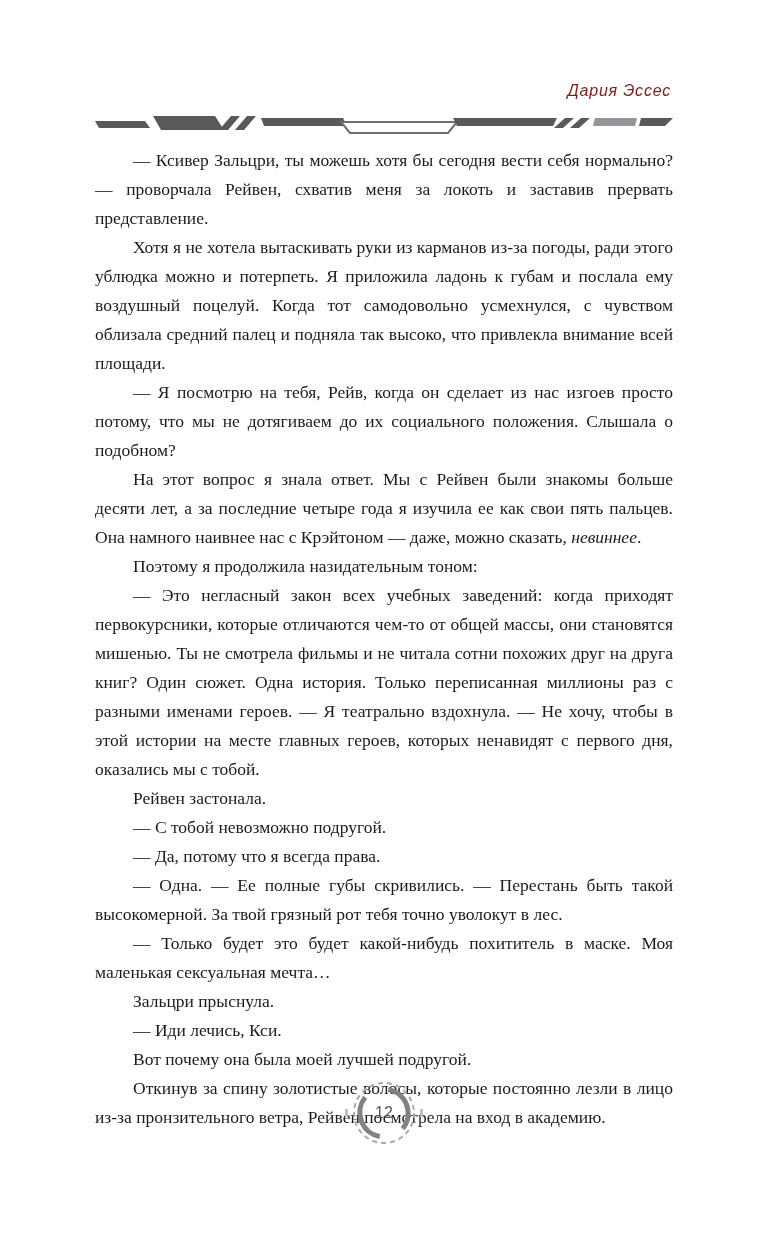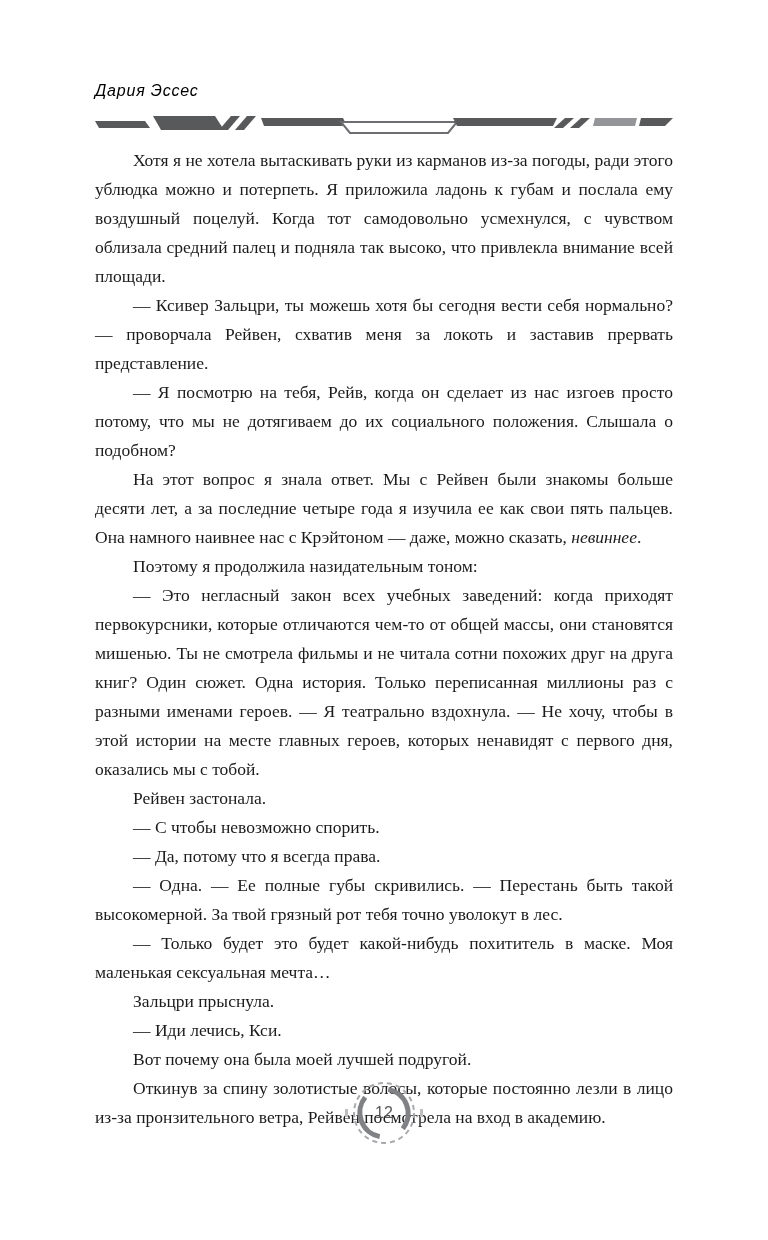--- a/index.html
+++ b/index.html
@@ -15,25 +15,26 @@
     overflow: hidden;
     font-family: "Liberation Serif", serif;
   }
   .header {
     position: absolute;
     left: 95px;
     top: 82px;
     width: 578px;
   }
   .author {
+    text-align: right;
     font-family: "Liberation Sans", sans-serif;
     font-style: italic;
     font-size: 16px;
     letter-spacing: 0.8px;
-    color: #000000;
+    color: #7f1d1d;
     margin: 0 2px 16px 0;
   }
   .divider {
     display: block;
     width: 578px;
     height: 20px;
   }
   .body-text {
     position: absolute;
     left: 95px;
@@ -104,28 +105,28 @@
       <polygon points="470,2 479,2 468,12 459,12" fill="#58595b"></polygon>
       <polygon points="486,2 495,2 484,12 475,12" fill="#58595b"></polygon>
 
       <polygon points="500,2 542,2 540,10 498,10" fill="#939598"></polygon>
 
       <polygon points="546,2 578,2 570,10 544,10" fill="#58595b"></polygon>
     </svg>
   </div>
 
   <div class="body-text">
+      <p><span>— Ксивер Зальцри, ты можешь хотя бы сегодня вести себя нормально? — проворчала Рейвен, схватив меня за локоть и заставив прервать представление.</span></p>
       <p><span>Хотя я не хотела вытаскивать руки из карманов из-за погоды, ради этого ублюдка можно и потерпеть. Я приложила ладонь к губам и послала ему воздушный поцелуй. Когда тот самодовольно усмехнулся, с чувством облизала средний палец и подняла так высоко, что привлекла внимание всей площади.</span></p>
-      <p><span>— Ксивер Зальцри, ты можешь хотя бы сегодня вести себя нормально? — проворчала Рейвен, схватив меня за локоть и заставив прервать представление.</span></p>
       <p><span>— Я посмотрю на тебя, Рейв, когда он сделает из нас изгоев просто потому, что мы не дотягиваем до их социального положения. Слышала о подобном?</span></p>
       <p><span>На этот вопрос я знала ответ. Мы с Рейвен были знакомы больше десяти лет, а за последние четыре года я изучила ее как свои пять пальцев. Она намного наивнее нас с Крэйтоном — даже, можно сказать, </span><span class="italic">невиннее</span><span>.</span></p>
       <p><span>Поэтому я продолжила назидательным тоном:</span></p>
       <p><span>— Это негласный закон всех учебных заведений: когда приходят первокурсники, которые отличаются чем-то от общей массы, они становятся мишенью. Ты не смотрела фильмы и не читала сотни похожих друг на друга книг? Один сюжет. Одна история. Только переписанная миллионы раз с разными именами героев. — Я театрально вздохнула. — Не хочу, чтобы в этой истории на месте главных героев, которых ненавидят с первого дня, оказались мы с тобой.</span></p>
       <p><span>Рейвен застонала.</span></p>
-      <p><span>— С чтобы невозможно спорить.</span></p>
+      <p><span>— С тобой невозможно подругой.</span></p>
       <p><span>— Да, потому что я всегда права.</span></p>
       <p><span>— Одна. — Ее полные губы скривились. — Перестань быть такой высокомерной. За твой грязный рот тебя точно уволокут в лес.</span></p>
       <p><span>— Только будет это будет какой-нибудь похититель в маске. Моя маленькая сексуальная мечта…</span></p>
       <p><span>Зальцри прыснула.</span></p>
       <p><span>— Иди лечись, Кси.</span></p>
       <p><span>Вот почему она была моей лучшей подругой.</span></p>
       <p><span>Откинув за спину золотистые волосы, которые постоянно лезли в лицо из-за пронзительного ветра, Рейвен посмотрела на вход в академию.</span></p>
     </div>
 
   <div class="footer">

